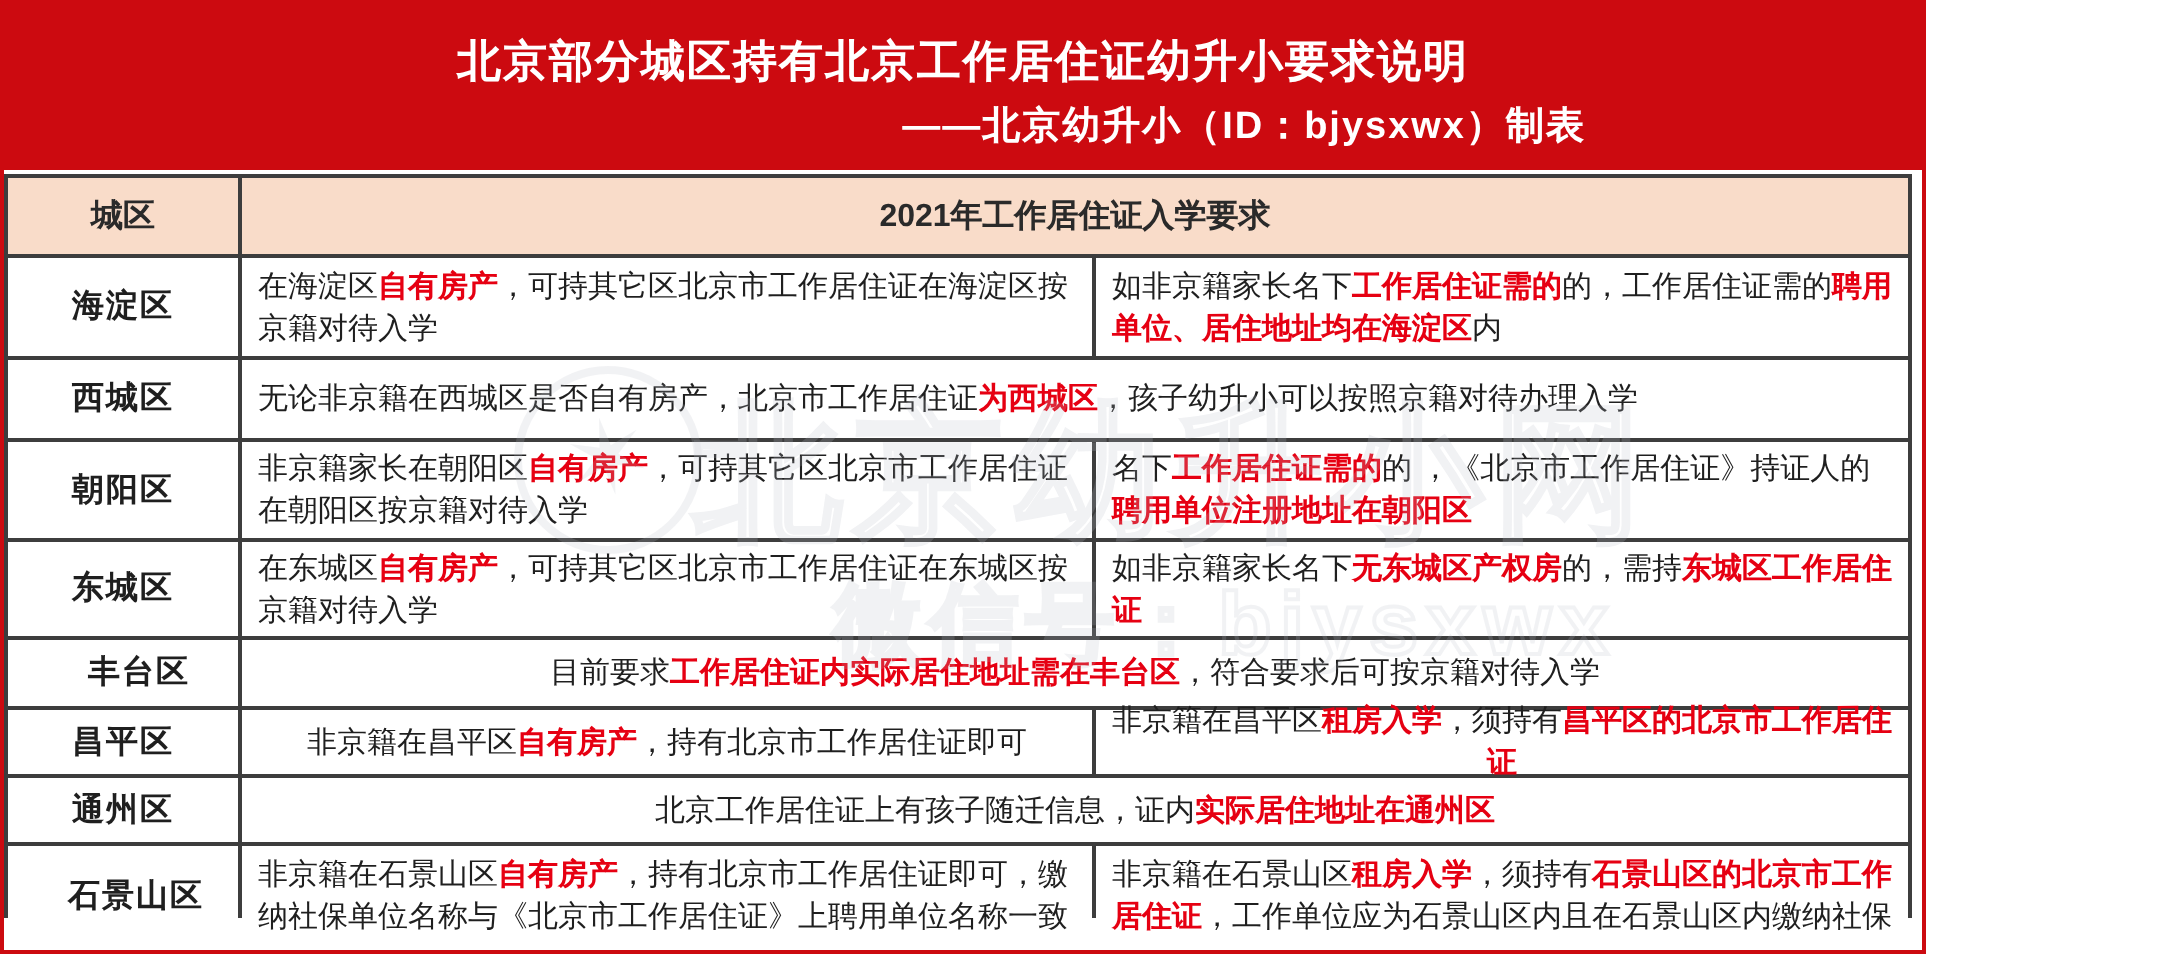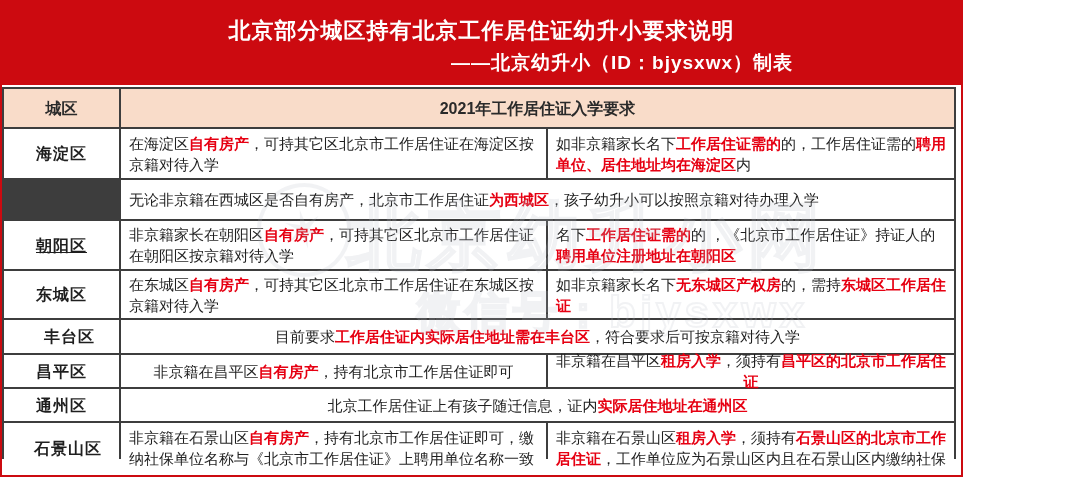--- a/index.html
+++ b/index.html
@@ -79,24 +79,25 @@
     <div class="cell hdr" style="grid-row:1;grid-column:1;">城区</div>
     <div class="cell hdr" style="grid-row:1;grid-column:2/4;">2021年工作居住证入学要求</div>
 
   <div class="cell district-cell" style="grid-area: 2 / 1;">海淀区</div>
       <div class="cell content-cell left" style="grid-area: 2 / 2;">
         <span class="body"><span class="txt">在海淀区</span><span class="txt em">自有房产</span><span class="txt">，可持其它区北京市工作居住证在海淀区按京籍对待入学</span></span>
       </div>
       <div class="cell content-cell left" style="grid-area: 2 / 3;">
         <span class="body"><span class="txt">如非京籍家长名下</span><span class="txt em">工作居住证需的</span><span class="txt">的，工作居住证需的</span><span class="txt em">聘用单位、居住地址均在海淀区</span><span class="txt">内</span></span>
       </div>
+      <div class="cell district-cell" style="grid-area: 3 / 1;">西城区</div>
       <div class="cell content-cell left" style="grid-area: 3 / 2 / auto / 4;">
         <span class="body"><span class="txt">无论非京籍在西城区是否自有房产，北京市工作居住证</span><span class="txt em">为西城区</span><span class="txt">，孩子幼升小可以按照京籍对待办理入学</span></span>
       </div>
-      <div class="cell district-cell" style="grid-area: 4 / 1; text-decoration: underline;">朝阳区</div>
+      <div class="cell district-cell" style="grid-area: 4 / 1;">朝阳区</div>
       <div class="cell content-cell left" style="grid-area: 4 / 2;">
         <span class="body"><span class="txt">非京籍家长在朝阳区</span><span class="txt em">自有房产</span><span class="txt">，可持其它区北京市工作居住证在朝阳区按京籍对待入学</span></span>
       </div>
       <div class="cell content-cell left" style="grid-area: 4 / 3;">
         <span class="body"><span class="txt">名下</span><span class="txt em">工作居住证需的</span><span class="txt">的 ，《北京市工作居住证》持证人的</span><span class="txt em">聘用单位注册地址在朝阳区</span></span>
       </div>
       <div class="cell district-cell" style="grid-area: 5 / 1;">东城区</div>
       <div class="cell content-cell left" style="grid-area: 5 / 2;">
         <span class="body"><span class="txt">在东城区</span><span class="txt em">自有房产</span><span class="txt">，可持其它区北京市工作居住证在东城区按京籍对待入学</span></span>
       </div>

